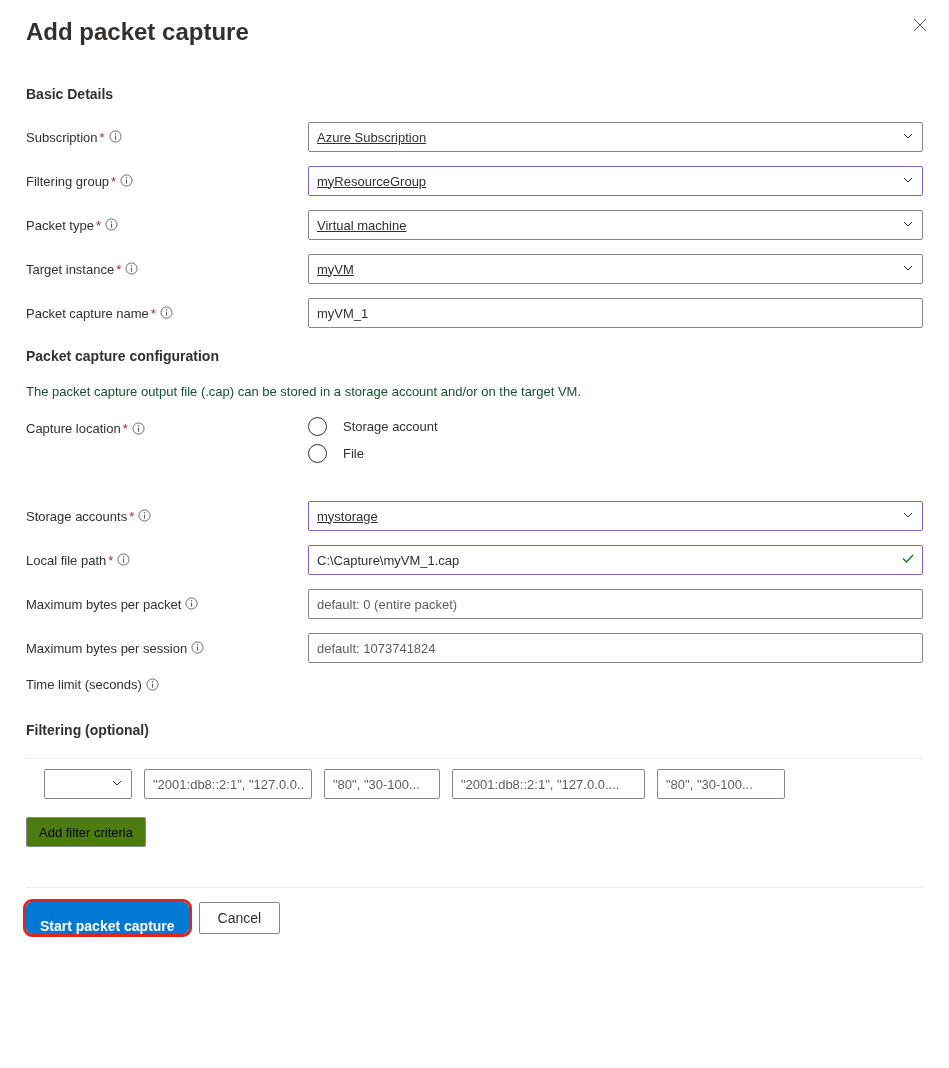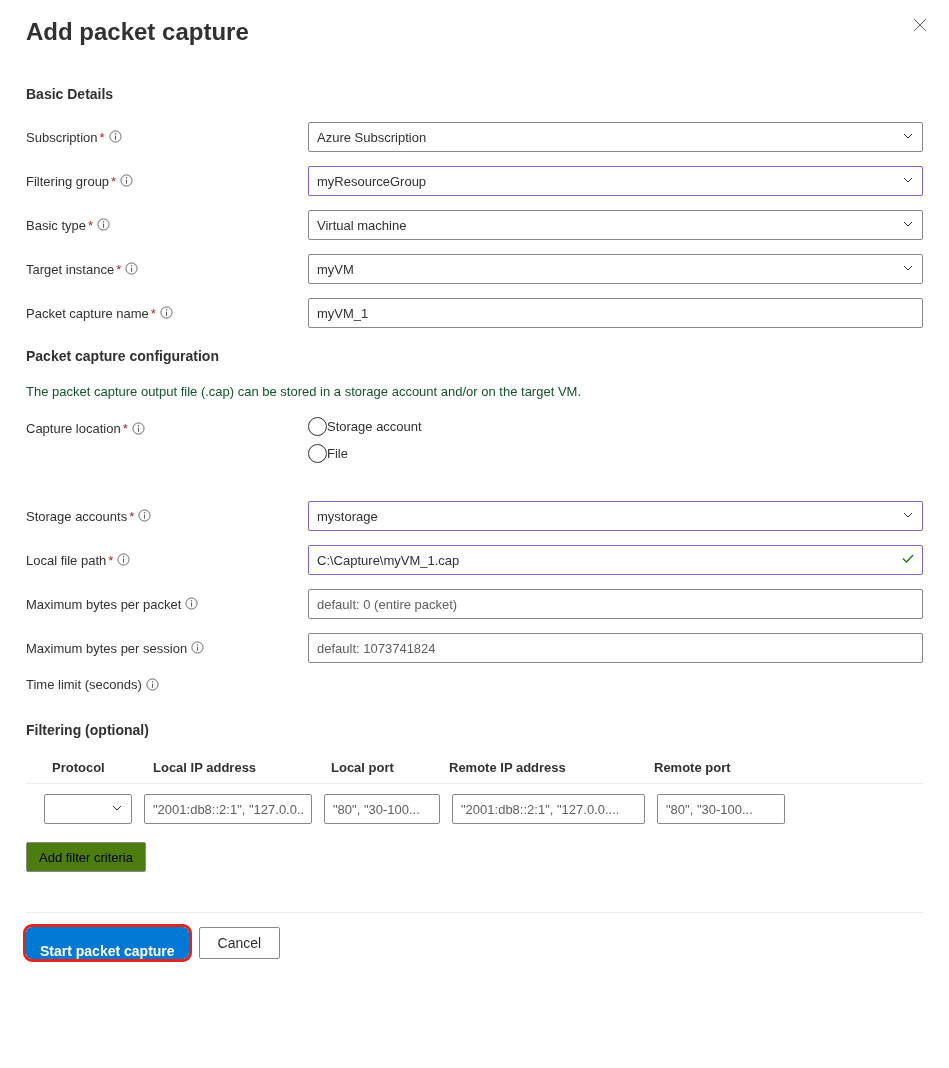--- a/index.html
+++ b/index.html
@@ -66,32 +66,33 @@
     font-size:13px;
     font-family:inherit;
     color:#323130;
     position:relative;
   }
   .select {
     display:flex;
     align-items:center;
     justify-content:space-between;
     cursor:pointer;
+    text-decoration:underline;
   }
   .select.accent { border-color:#8661c5; }
   .text-input.accent { border-color:#8661c5; }
   .text-input::placeholder { color:#605e5c; }
   .chevron svg { width:12px; height:12px; }
   .description {
     margin: 10px 0 18px 0;
     font-size:13px;
     color:#14532d;
   }
   .radio-group { display:flex; flex-direction:column; gap:8px; }
-  .radio-item { display:flex; align-items:center; gap:0; cursor:pointer;}
+  .radio-item { display:flex; align-items:center; gap:16px; cursor:pointer;}
   .radio-outer {
     width:19px; height:19px; border-radius:50%;
     border:1px solid #323130;
     display:flex; align-items:center; justify-content:center;
     flex-shrink:0;
   }
   .radio-item.selected .radio-outer { border-color:#0078d4; }
   .radio-inner {
     width:9px; height:9px; border-radius:50%;
     background:#0078d4; display:none;
@@ -247,21 +248,21 @@
         <span class="chevron"><svg viewBox="0 0 12 12">
               <polyline points="2,4 6,8 10,4" fill="none" stroke="#323130" stroke-width="1"></polyline>
             </svg></span>
       </div>
     </div>
   </div>
 
   
   <div class="row">
     <div class="label-col">
-      <span>Basic type</span>
+      <span>Packet type</span>
       <span class="req">*</span>
       <span class="info-icon">
           <svg viewBox="0 0 14 14">
             <circle cx="7" cy="7" r="6" fill="none" stroke="#605e5c"></circle>
             <circle cx="7" cy="4" r="0.8" fill="#605e5c"></circle>
             <line x1="7" y1="6" x2="7" y2="10.5" stroke="#605e5c" stroke-width="1.2"></line>
           </svg>
         </span>
     </div>
     <div class="field-col">
@@ -436,27 +437,20 @@
             <circle cx="7" cy="7" r="6" fill="none" stroke="#605e5c"></circle>
             <circle cx="7" cy="4" r="0.8" fill="#605e5c"></circle>
             <line x1="7" y1="6" x2="7" y2="10.5" stroke="#605e5c" stroke-width="1.2"></line>
           </svg>
         </span>
     </div>
   </div>
 
   <div class="section-title smaller">Filtering (optional)</div>
 
-  <div class="filter-header">
-    <div class="col-proto">Protocol</div>
-    <div class="col-lip">Local IP address</div>
-    <div class="col-lport">Local port</div>
-    <div class="col-rip">Remote IP address</div>
-    <div class="col-rport">Remote port</div>
-  </div>
 
   <div class="filter-row">
     <div class="col-proto">
       <div class="filter-select">
         <span class="chevron"><svg viewBox="0 0 12 12">
               <polyline points="2,4 6,8 10,4" fill="none" stroke="#323130" stroke-width="1"></polyline>
             </svg></span>
       </div>
     </div>
     <div class="col-lip"><input class="filter-input" placeholder="&quot;2001:db8::2:1&quot;, &quot;127.0.0...." style=""></div>

